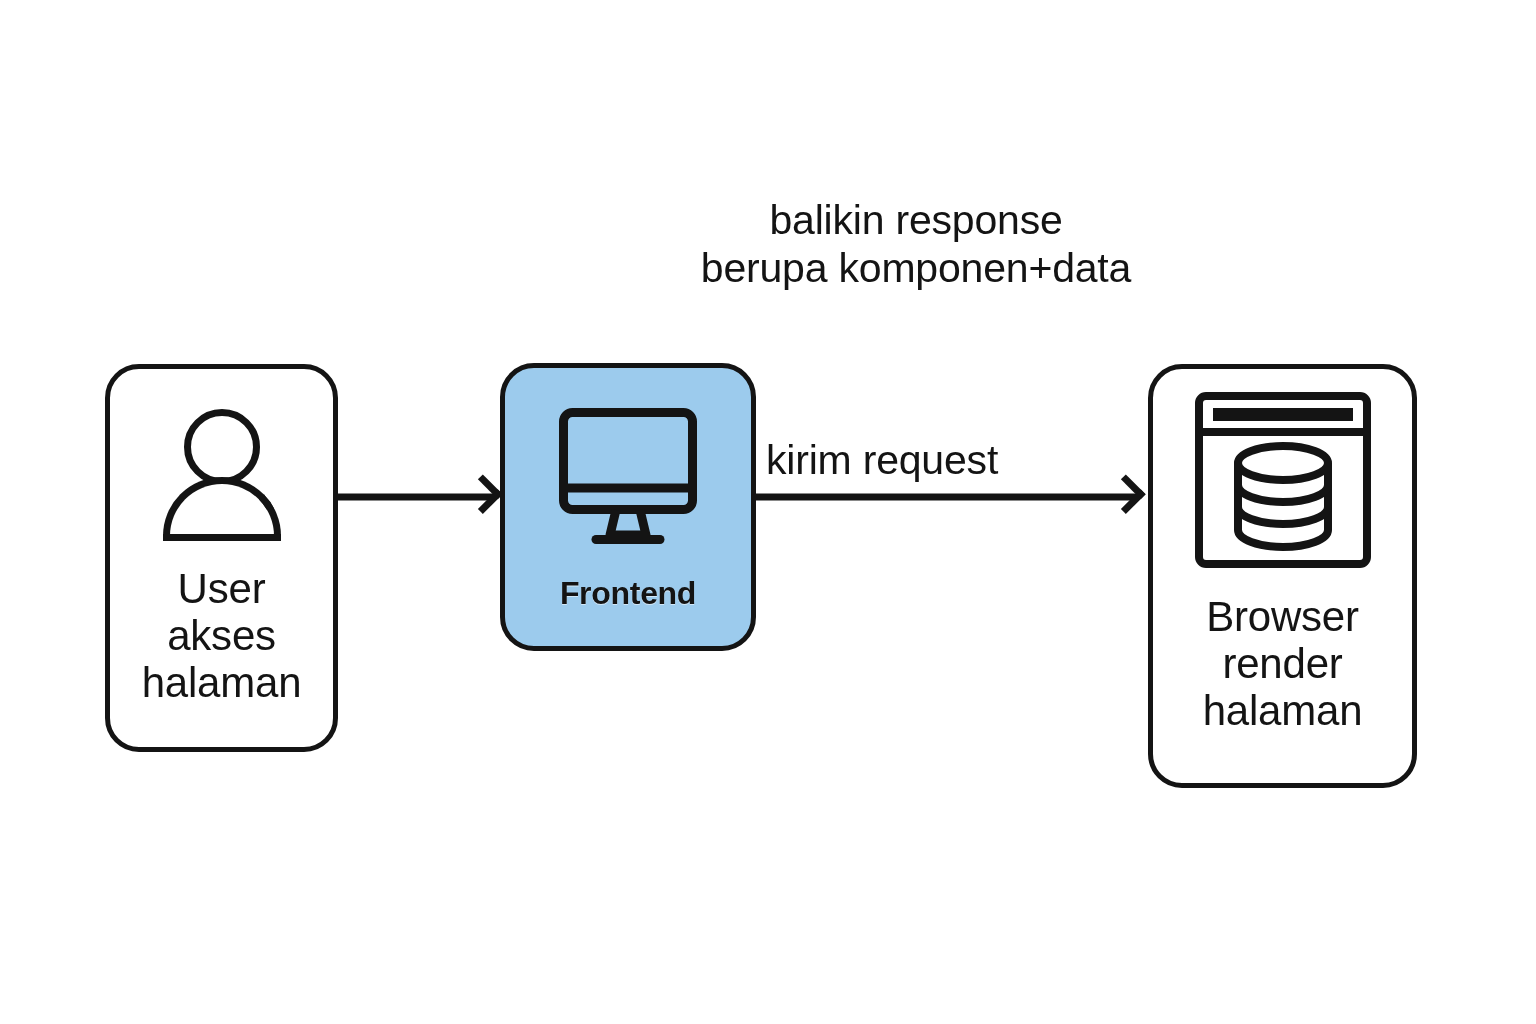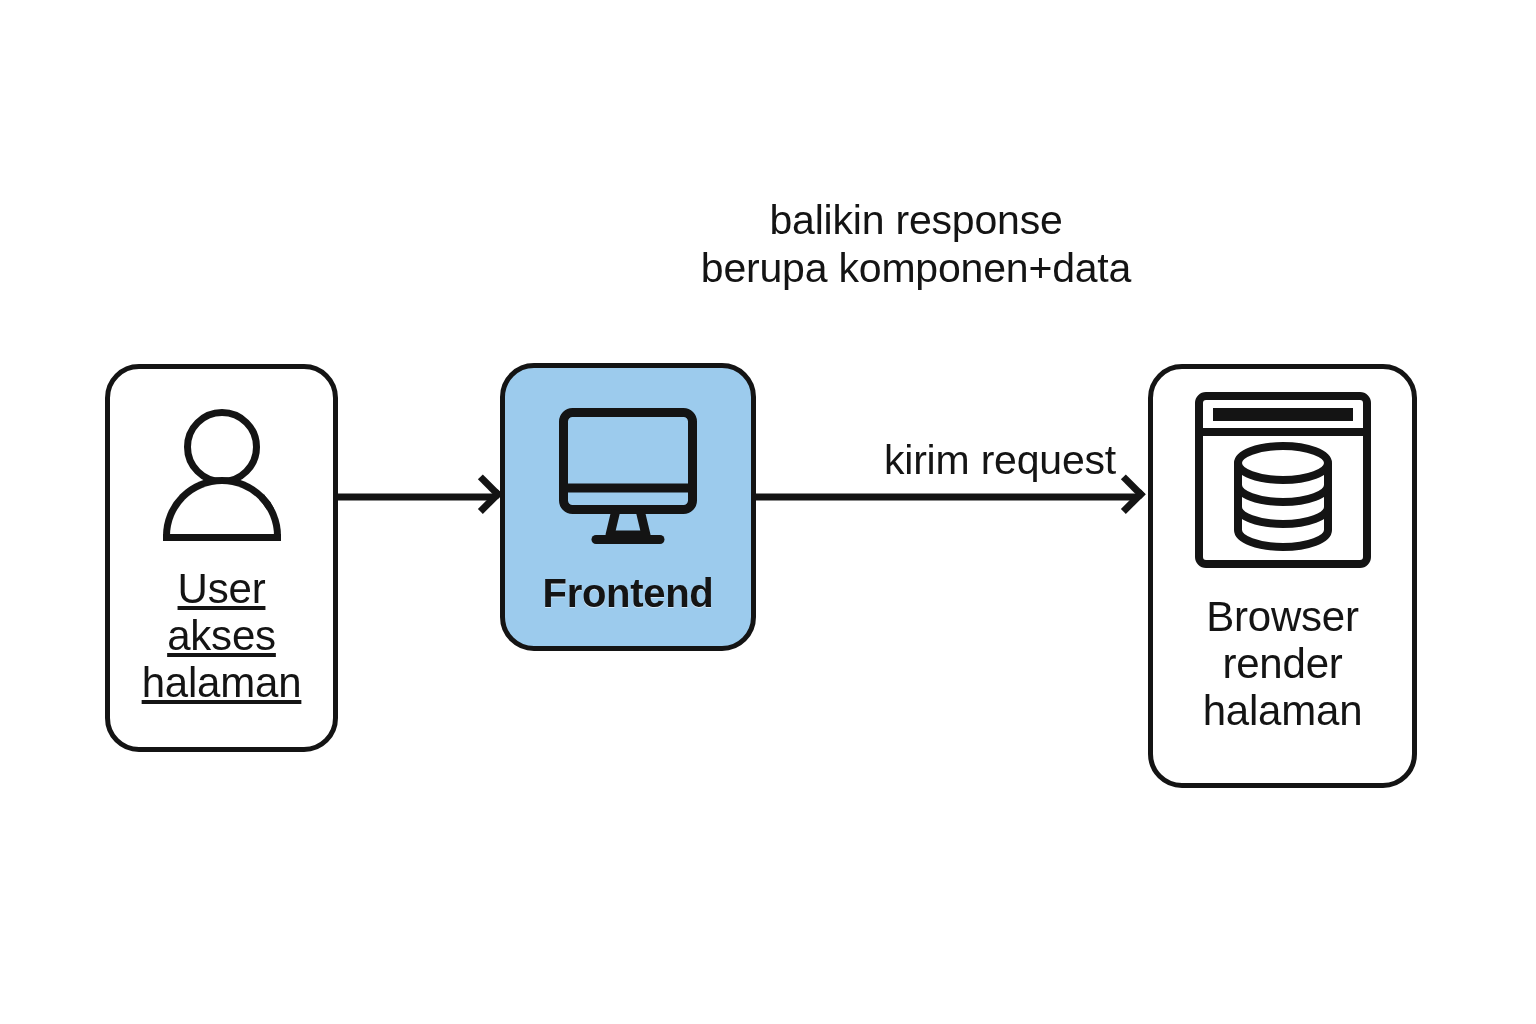--- a/index.html
+++ b/index.html
@@ -42,27 +42,27 @@
   .node-label {
     font-size: 42px;
     line-height: 47px;
     text-align: center;
     letter-spacing: -0.2px;
     white-space: pre-line;
     font-weight: 400;
   }
   .node-label.bold {
     font-weight: 700;
-    font-size: 40px;
+    font-size: 32px;
     letter-spacing: -0.3px;
     text-shadow: 0 1px 0 rgba(255,255,255,0.55);
   }
 
   
-  #node-user      { left: 105px; top: 364px; width: 233px; height: 388px; padding-top: 40px; text-decoration: underline; }
+  #node-user      { left: 105px; top: 364px; width: 233px; height: 388px; padding-top: 40px; }
   #node-frontend  { left: 500px; top: 363px; width: 256px; height: 288px; padding-top: 40px; }
   #node-browser   { left: 1148px; top: 364px; width: 269px; height: 424px; padding-top: 22px; }
 
   #node-user .node-label     { margin-top: 24px; }
   #node-frontend .node-label { margin-top: 22px; }
   #node-browser .node-label  { margin-top: 24px; }
 
   
   .icon-person { width: 118px; height: 132px; }
   .icon-person .head {
@@ -123,21 +123,21 @@
   .edge-label {
     position: absolute;
     font-size: 41px;
     line-height: 48px;
     text-align: center;
     white-space: pre-line;
     letter-spacing: -0.2px;
     color: #141414;
   }
   #label-response { left: 616px; top: 196px; width: 600px; }
-  #label-request  { left: 766px; top: 436px; width: 350px; text-align: right; }
+  #label-request  { left: 766px; top: 436px; width: 350px; text-align: left; }
 </style>
 </head>
 <body>
 
 <div id="canvas">
 
   <div class="edge-label" id="label-response">balikin response
 berupa komponen+data</div>
 
   <div class="node" id="node-user">

